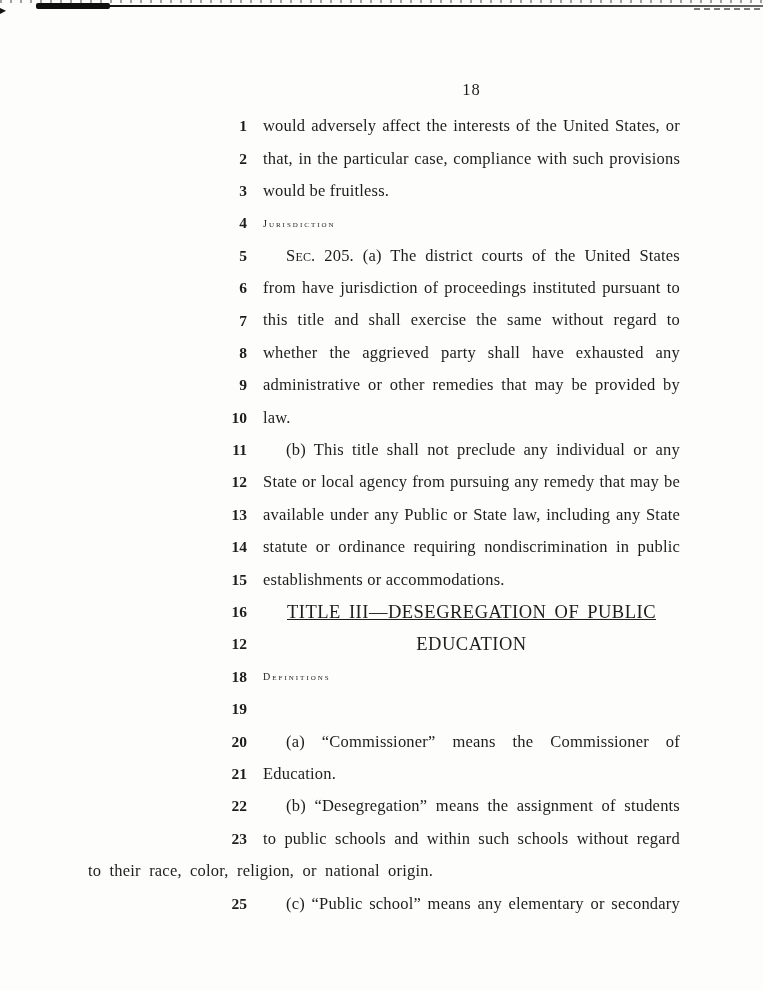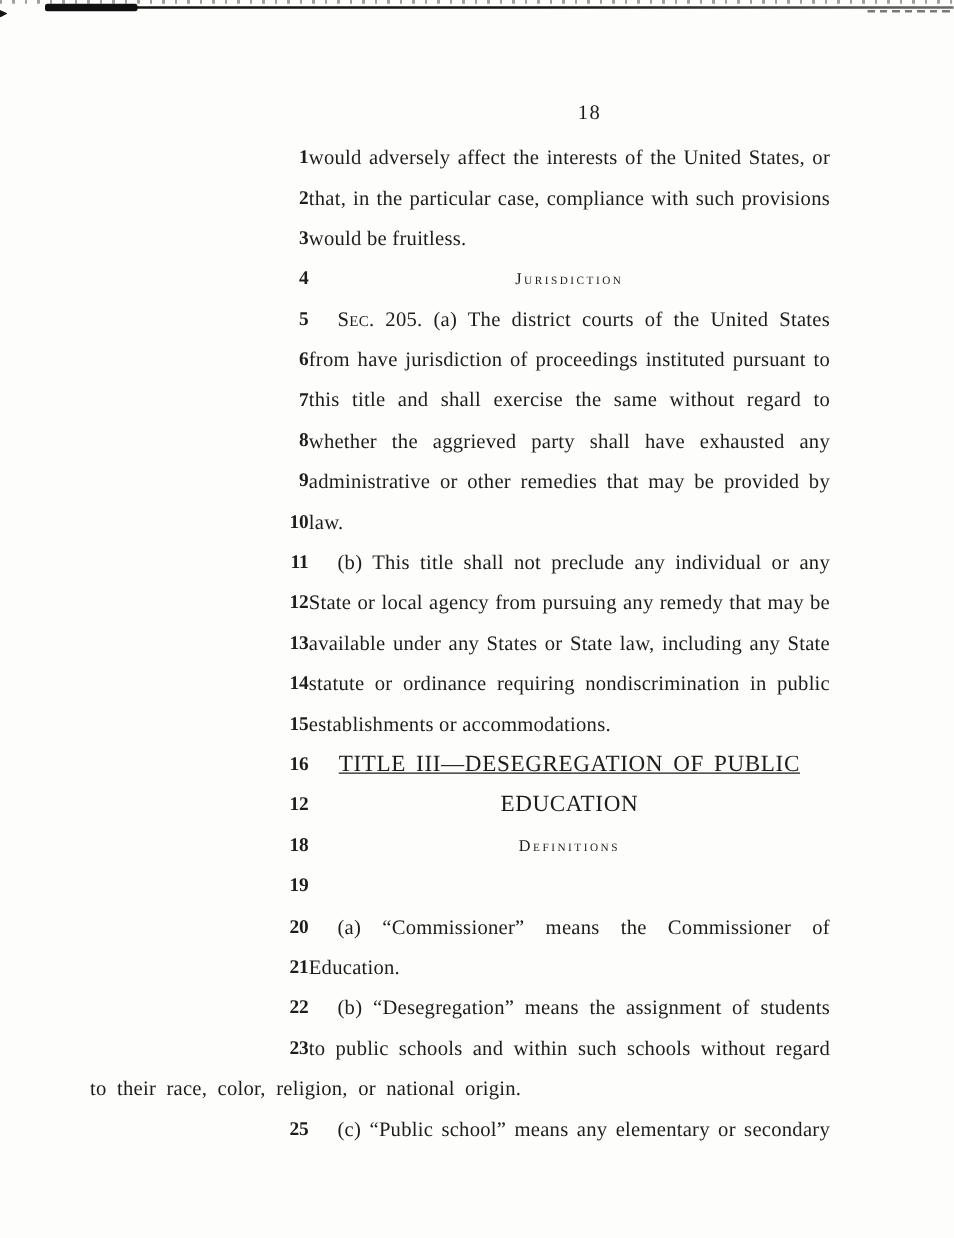--- a/index.html
+++ b/index.html
@@ -80,31 +80,32 @@
     flex: none;
     width: 247px;
     text-align: right;
     font-weight: bold;
     font-size: 15.5px;
   }
   .line-text {
     flex: none;
     box-sizing: border-box;
     width: 417px;
+    margin-left: 16px;
     font-size: 16.5px;
     line-height: 1.1;
     letter-spacing: 0.2px;
   }
 
   .v-justify { text-align: justify; text-align-last: justify; text-justify: inter-word; }
   .v-indent-justify { text-align: justify; text-align-last: justify; text-justify: inter-word; padding-left: 23px; }
   .v-left { text-align: left; }
   .v-left-spread { text-align: right; word-spacing: 4px; }
   .v-indent-left { text-align: left; padding-left: 23px; }
-  .v-heading-small { text-align: center; font-variant: small-caps; font-size: 13px; letter-spacing: 2px; }
+  .v-heading-small { text-align: left; font-variant: small-caps; font-size: 10px; letter-spacing: 2px; }
   .v-title { text-align: justify; text-align-last: justify; text-justify: inter-word; padding: 0 24px; font-size: 18.5px; letter-spacing: .5px; text-decoration: underline; }
   .v-title-center { text-align: center; font-size: 18.5px; letter-spacing: .5px; }
 
   .sc { font-variant: small-caps; }
 </style>
 </head>
 <body>
 
 <div class="page">
   <div class="artifact-dots"></div>
@@ -157,21 +158,21 @@
       <div class="row">
         <div class="line-num">11</div>
         <div class="line-text v-indent-justify"><span>(b) This title shall not preclude any individual or any</span></div>
       </div>
       <div class="row">
         <div class="line-num">12</div>
         <div class="line-text v-justify"><span>State or local agency from pursuing any remedy that may be</span></div>
       </div>
       <div class="row">
         <div class="line-num">13</div>
-        <div class="line-text v-justify"><span>available under any States or State law, including any State</span></div>
+        <div class="line-text v-justify"><span>available under any Public or State law, including any State</span></div>
       </div>
       <div class="row">
         <div class="line-num">14</div>
         <div class="line-text v-justify"><span>statute or ordinance requiring nondiscrimination in public</span></div>
       </div>
       <div class="row">
         <div class="line-num">15</div>
         <div class="line-text v-left"><span>establishments or accommodations.</span></div>
       </div>
       <div class="row">

